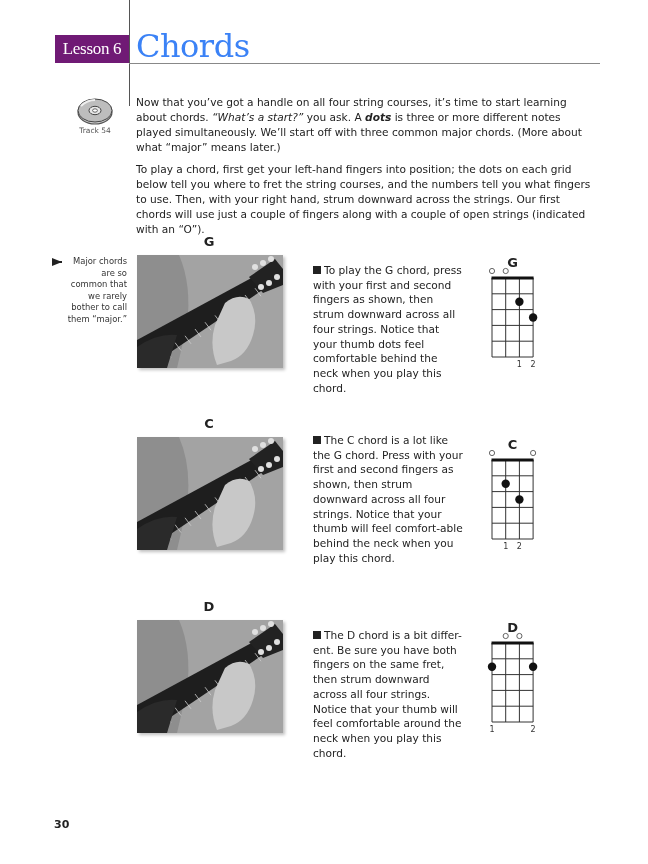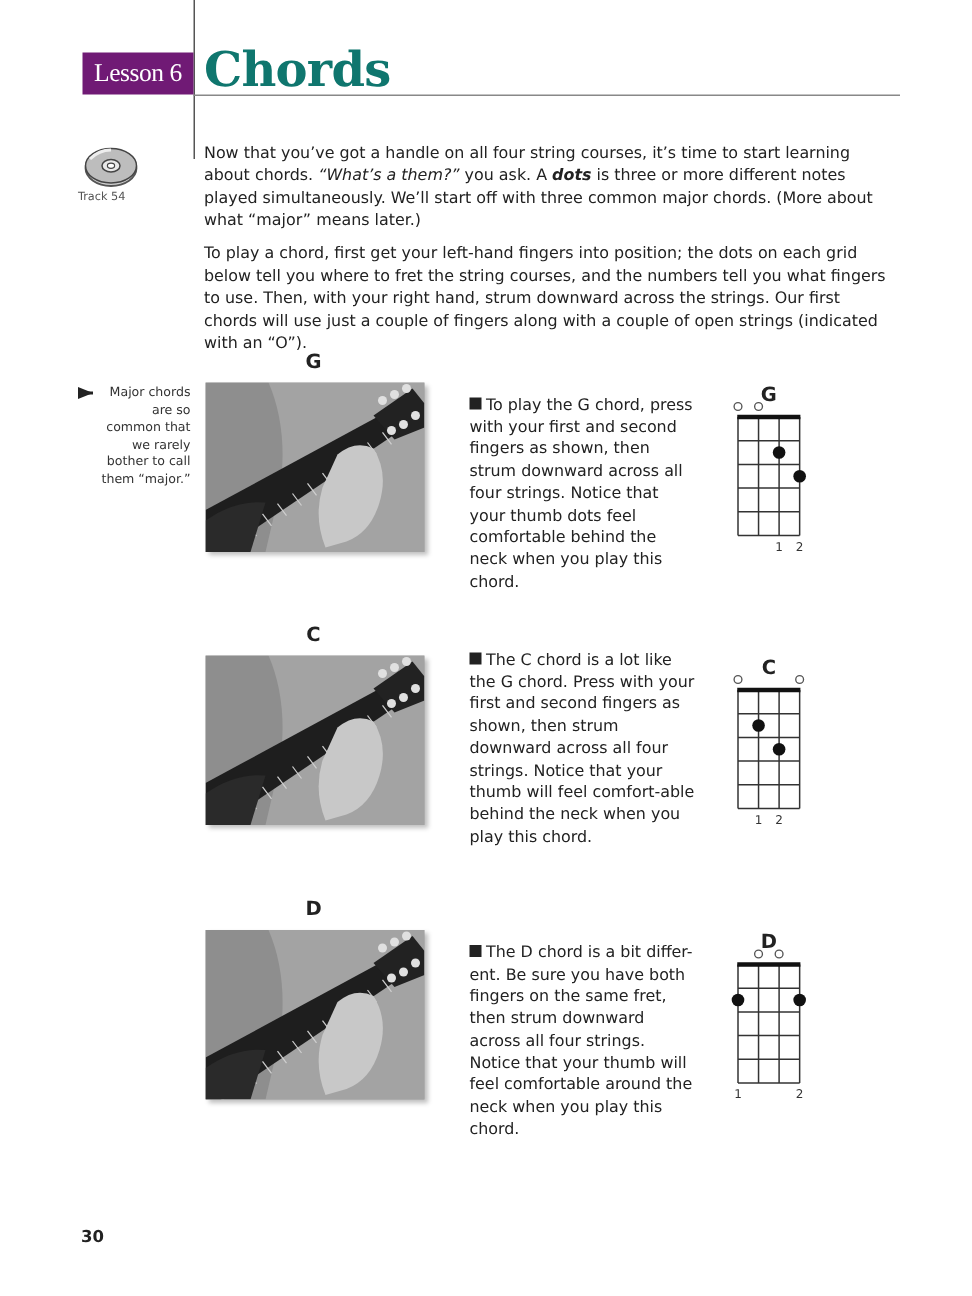--- a/index.html
+++ b/index.html
@@ -1,21 +1,21 @@
 <!DOCTYPE html>
 <html><head>
 <meta charset="utf-8">
 <style>
   html, body { margin: 0; padding: 0; background: #ffffff; }
   body { width: 648px; height: 864px; position: relative; overflow: hidden; font-family: "DejaVu Sans", sans-serif; color: #1a1a1a; }
   .vline { position: absolute; left: 129px; top: 0; width: 1px; height: 106px; background: #555; }
   .lesson-box { position: absolute; left: 55px; top: 35px; width: 74px; height: 28px; background: #701a75; color: #fff; font-family: "Liberation Serif", serif; font-size: 17px; line-height: 28px; text-align: center; letter-spacing: -0.3px; }
-  .title { position: absolute; left: 136px; top: 26px; font-family: "DejaVu Serif", serif; font-weight: bold; font-size: 32px; line-height: 40px; letter-spacing: -0.5px; color: #0f766e; }
+  .title { position: absolute; left: 136px; top: 26px; font-family: "DejaVu Serif", serif; font-weight: normal; font-size: 32px; line-height: 40px; letter-spacing: -0.5px; color: #3b82f6; }
   .hrule { position: absolute; left: 129px; top: 63px; width: 471px; height: 1px; background: #888; }
-  .track { position: absolute; left: 52px; top: 96px; width: 44px; }
+  .track { position: absolute; left: 73px; top: 96px; width: 44px; text-align: center; }
   .track svg { display: block; margin: 0 auto; }
   .track-label { font-size: 7.5px; color: #555; margin-top: 0px; }
   .intro { position: absolute; left: 136px; top: 95px; width: 460px; font-size: 10.6px; line-height: 15px; color: #222; }
   .intro p { margin: 0 0 7px 0; }
   .sidenote { position: absolute; left: 52px; top: 256px; width: 75px; font-size: 8.4px; line-height: 11.6px; color: #333; }
   .sidenote .arrow { position: absolute; left: 0; top: 2px; width: 0; height: 0; border-top: 4px solid transparent; border-bottom: 4px solid transparent; border-left: 10px solid #222; }
   .sidenote .arrow::before { content: ""; position: absolute; left: -10px; top: -1px; width: 10px; height: 2px; background: #222; }
   .sidenote .txt { margin-left: 14px; text-align: right; }
   .chord-heading { position: absolute; font-size: 13px; font-weight: bold; color: #222; text-align: center; width: 40px; }
   .photo { position: absolute; width: 146px; height: 113px; box-shadow: 2px 2px 3px rgba(0,0,0,0.25); overflow: hidden; background: #9a9a9a; }
@@ -38,21 +38,21 @@
     <ellipse cx="20" cy="16" rx="17" ry="12" fill="#cfcfcf" stroke="#555" stroke-width="1.2"></ellipse>
     <ellipse cx="20" cy="14.5" rx="17" ry="11.5" fill="#bdbdbd" stroke="#444" stroke-width="1"></ellipse>
     <path d="M6 10 Q12 4 20 4" stroke="#eee" stroke-width="2" fill="none"></path>
     <ellipse cx="20" cy="14.5" rx="6" ry="4.2" fill="#e8e8e8" stroke="#444" stroke-width="1"></ellipse>
     <ellipse cx="20" cy="14.5" rx="2.4" ry="1.7" fill="#fff" stroke="#444" stroke-width="0.8"></ellipse>
   </svg>
   <div class="track-label">Track 54</div>
 </div>
 
 <div class="intro">
-  <p><span>Now that you’ve got a handle on all four string courses, it’s time to start learning about chords. </span><em>“What’s a them?”</em><span> you ask. A </span><b><em>dots</em></b><span> is three or more different notes played simultaneously. We’ll start off with three common major chords. (More about what “major” means later.)</span></p>
+  <p><span>Now that you’ve got a handle on all four string courses, it’s time to start learning about chords. </span><em>“What’s a start?”</em><span> you ask. A </span><b><em>dots</em></b><span> is three or more different notes played simultaneously. We’ll start off with three common major chords. (More about what “major” means later.)</span></p>
   <p>To play a chord, first get your left-hand fingers into position; the dots on each grid below tell you where to fret the string courses, and the numbers tell you what fingers to use. Then, with your right hand, strum downward across the strings. Our first chords will use just a couple of fingers along with a couple of open strings (indicated with an “O”).</p>
 </div>
 
 <div class="sidenote">
   <span class="arrow"></span>
   <div class="txt">Major chords are so common that we rarely bother to call them “major.”</div>
 </div>
 
 <div class="chord-heading" style="left:189px; top:234px;">G</div>
 <div class="photo" style="left:137px; top:255px;">

